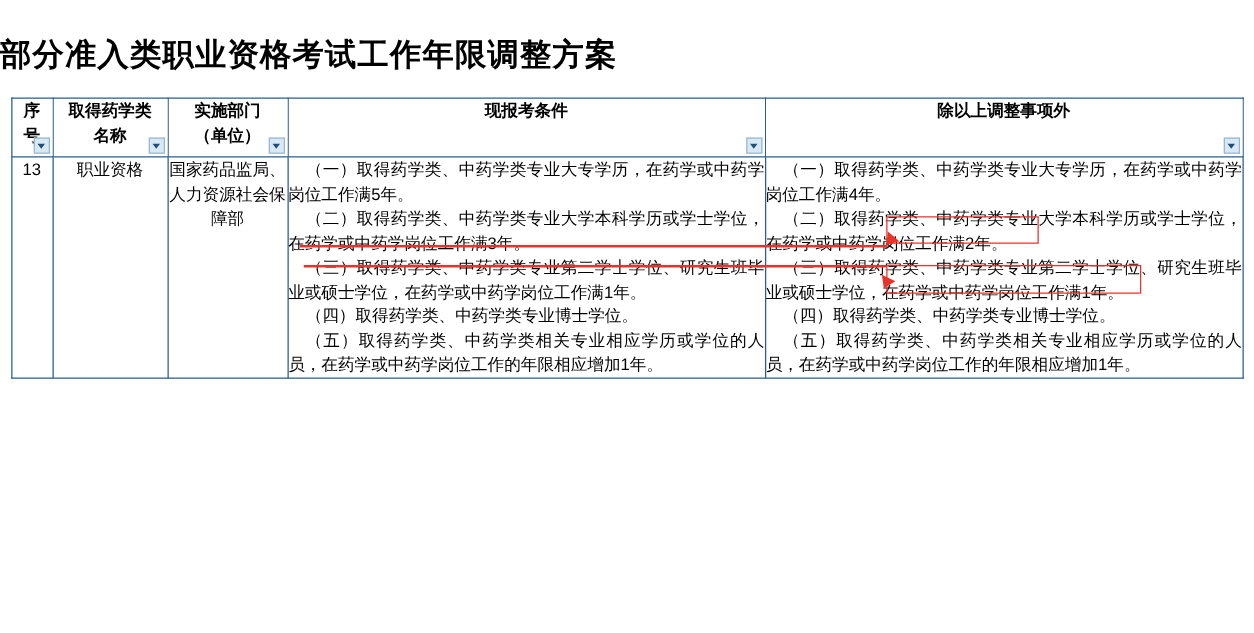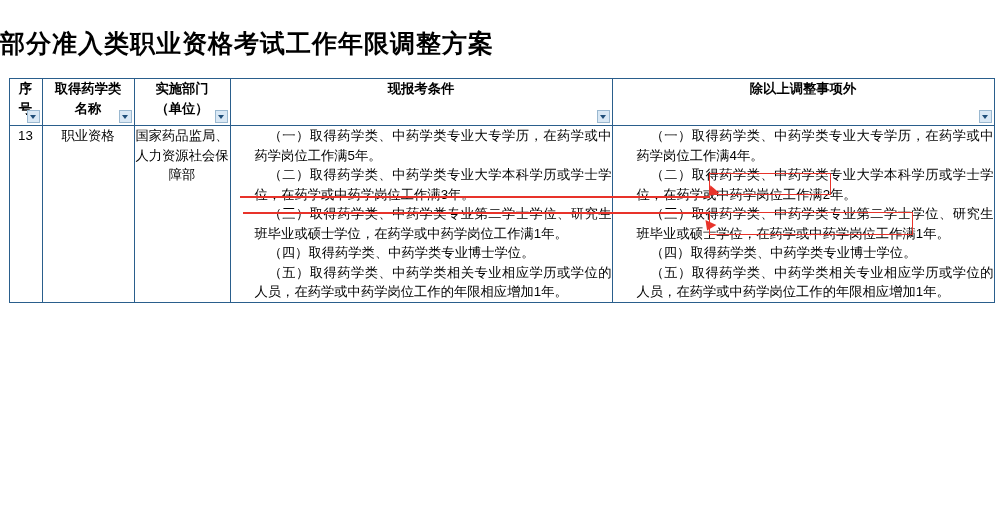--- a/index.html
+++ b/index.html
@@ -82,21 +82,20 @@
     vertical-align: middle;
     margin-left: 32px;
   }
   .c-mid {
     vertical-align: middle;
   }
   .para {
     text-indent: 0;
     margin: 0;
     text-align: justify;
-    padding-left: 24px;
   }
   .para.ind {
     text-indent: 14px;
   }
   .note {
     font-size: 12.5px;
     margin: 6px 0 0 10px;
     line-height: 17px;
   }
   

